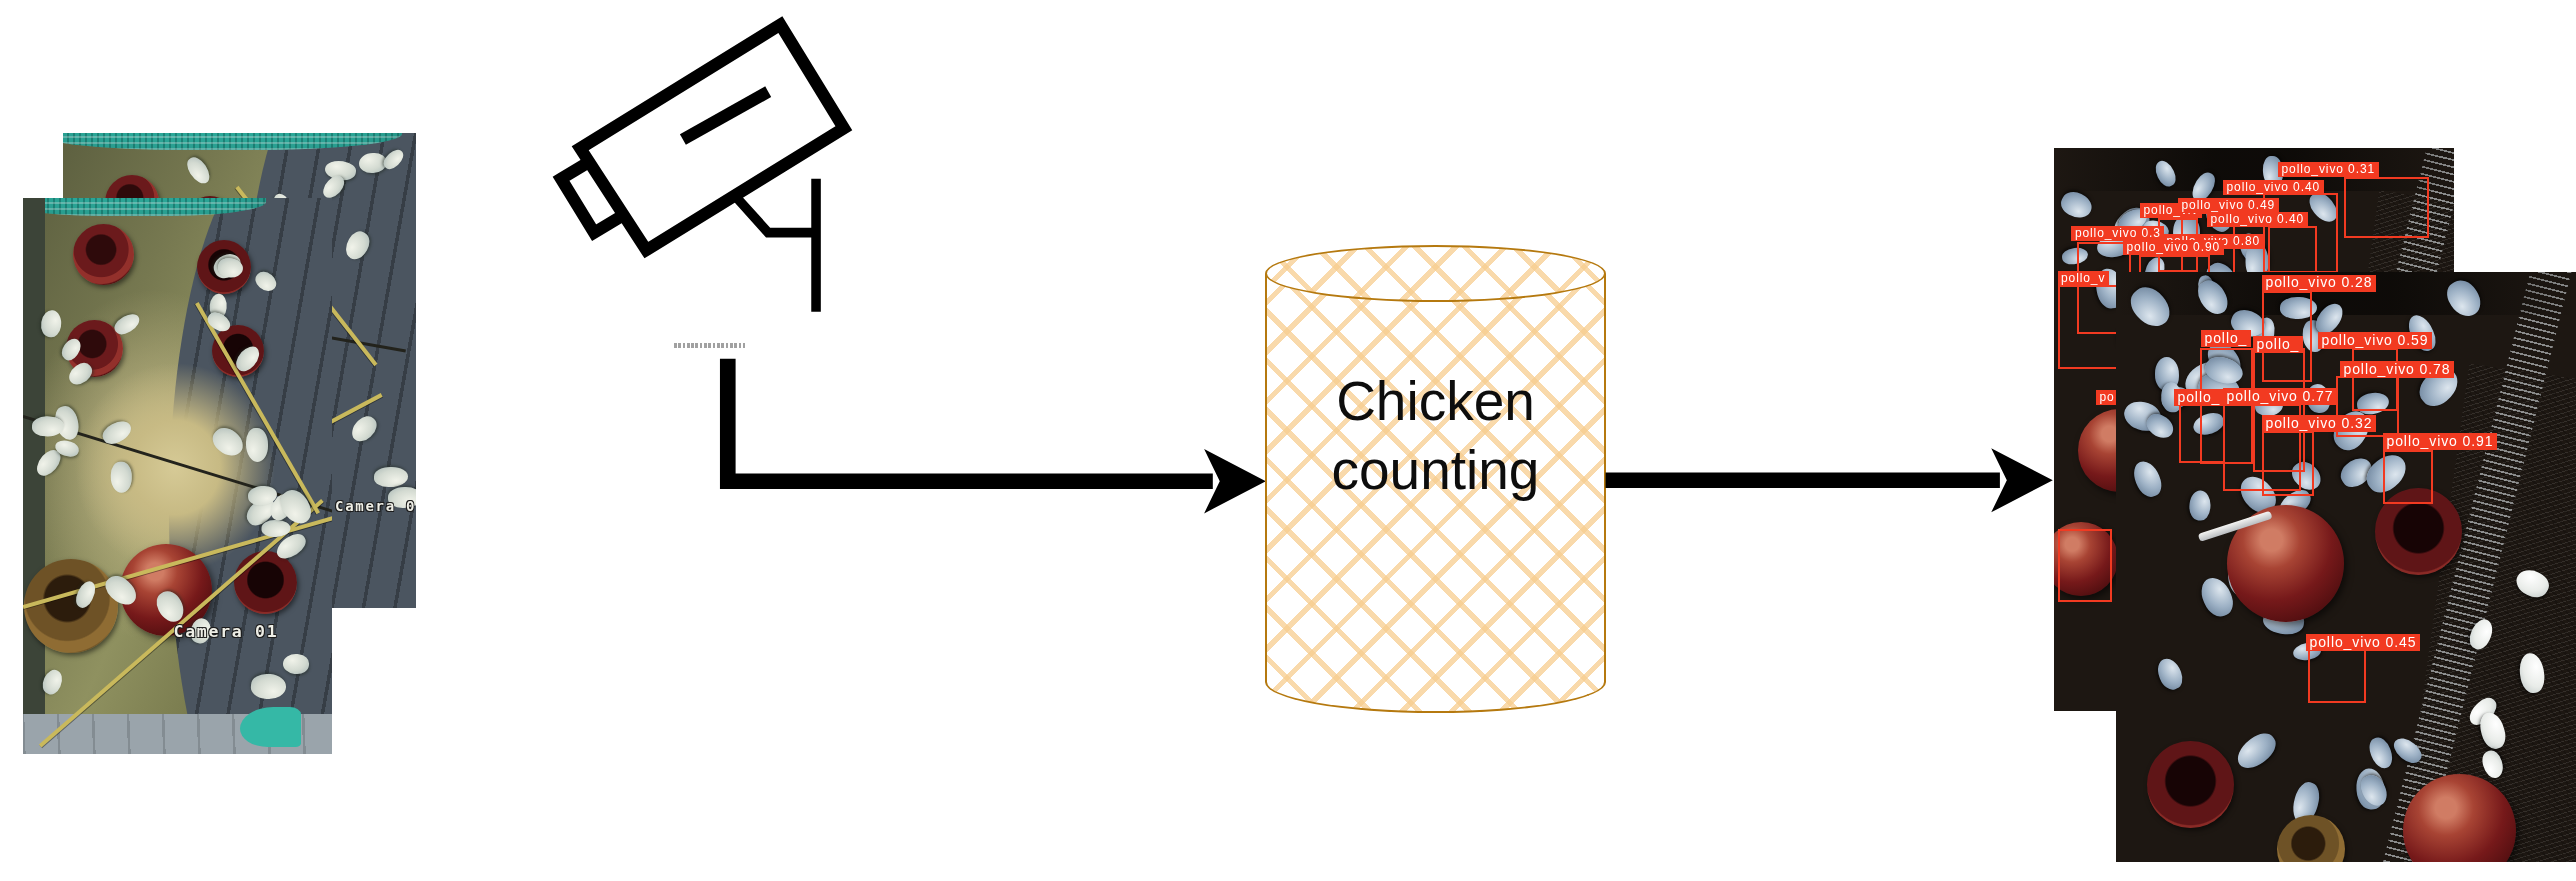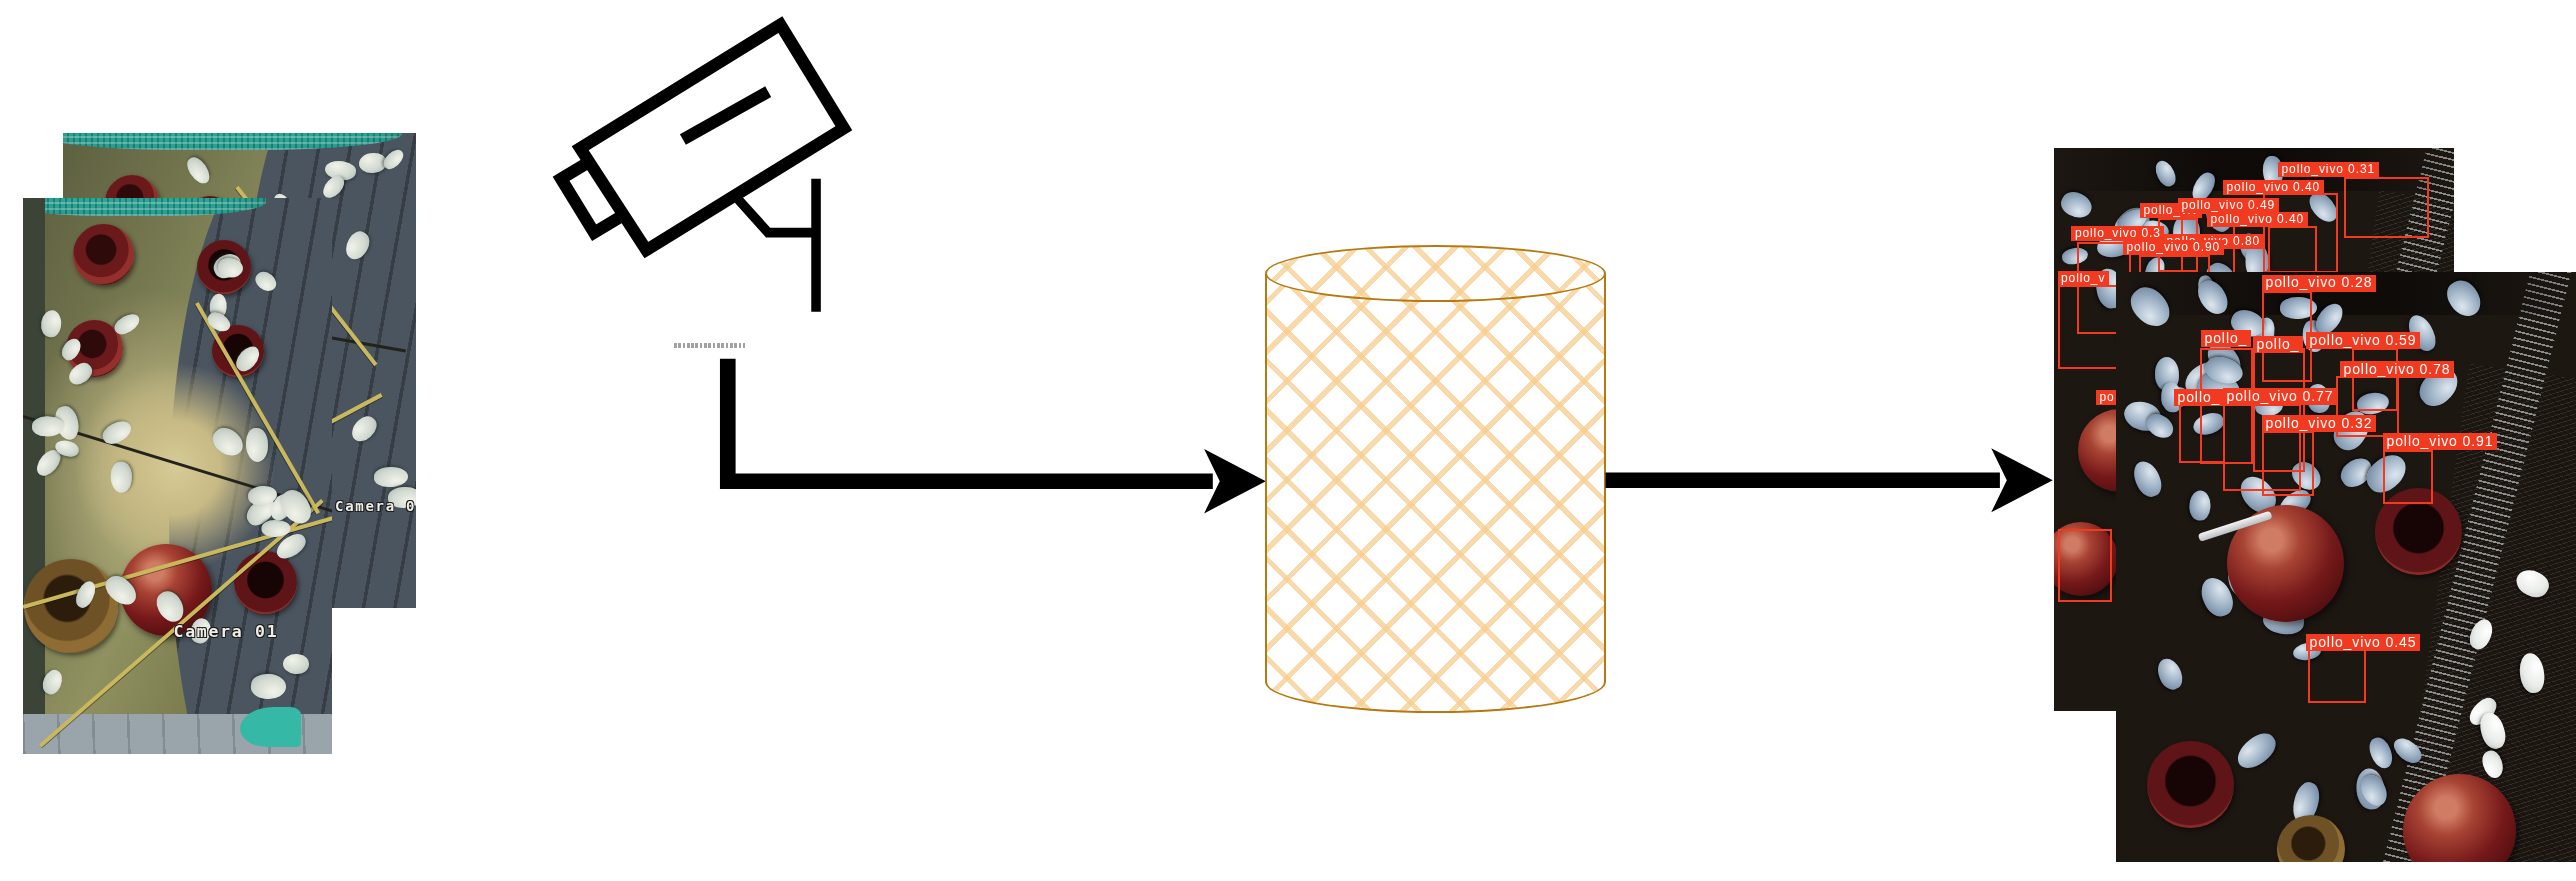--- a/index.html
+++ b/index.html
@@ -193,20 +193,22 @@
 
   <svg class="absvg" style="left:713px;top:348px;" width="565" height="183" viewBox="0 0 650 210">
     <path d="M17,12 L17,153 L575,153" fill="none" stroke="#000000" stroke-width="18"></path>
     <polygon points="565,116 636,153 565,190 583,153" fill="#000000"></polygon>
   </svg>
 
   <div class="cyl">
     <div class="cyl-body hatch"></div>
     <div class="cyl-top hatch"></div>
     <div class="cyl-label">
+      <div>Chicken</div>
+      <div>counting</div>
     </div>
   </div>
 
   <svg class="absvg" style="left:1599px;top:417px;" width="469" height="130" viewBox="0 0 540 150">
     <line x1="7" y1="73" x2="462" y2="73" stroke="#000000" stroke-width="18"></line>
     <polygon points="452,36 523,73 452,110 470,73" fill="#000000"></polygon>
   </svg>
 
   <div id="rphoto-back" class="photo rphoto" style="left:2054px;top:148px;width:400px;height:563px;">
       <div class="layer sandlit speck" style="right: -61px; top: 52px; width: 183px; height: 667px; transform: rotate(8deg);"></div>
@@ -337,21 +339,21 @@
       <div class="dbox" style="left: 220px; top: 104px; width: 63px; height: 61px;"></div>
       <div class="dbox" style="left: 63px; top: 132px; width: 46px; height: 59px;"></div>
       <div class="dbox" style="left: 107px; top: 132px; width: 78px; height: 87px;"></div>
       <div class="dbox" style="left: 146px; top: 159px; width: 52px; height: 65px;"></div>
       <div class="dbox" style="left: 267px; top: 178px; width: 50px; height: 54px;"></div>
       <div class="dbox" style="left: 192px; top: 377px; width: 58px; height: 54px;"></div>
       <div class="dlabel dl-front" style="left: 85px; top: 58px;">pollo_</div>
       <div class="dlabel dl-front" style="left: 137px; top: 64px;">pollo_</div>
       <div class="dlabel dl-front" style="left: 58px; top: 117px;">pollo_</div>
       <div class="dlabel dl-front" style="left: 146px; top: 2.6px;">pollo_vivo 0.28</div>
-      <div class="dlabel dl-front" style="left: 190px; top: 60px;">pollo_vivo 0.59</div>
+      <div class="dlabel dl-front" style="left: 202px; top: 60px;">pollo_vivo 0.59</div>
       <div class="dlabel dl-front" style="left: 224px; top: 89px;">pollo_vivo 0.78</div>
       <div class="dlabel dl-front" style="left: 107px; top: 116px;">pollo_vivo 0.77</div>
       <div class="dlabel dl-front" style="left: 146px; top: 143px;">pollo_vivo 0.32</div>
       <div class="dlabel dl-front" style="left: 267px; top: 161px;">pollo_vivo 0.91</div>
       <div class="dlabel dl-front" style="left: 190px; top: 362px;">pollo_vivo 0.45</div>
     </div>
 
 </div>
 
 

